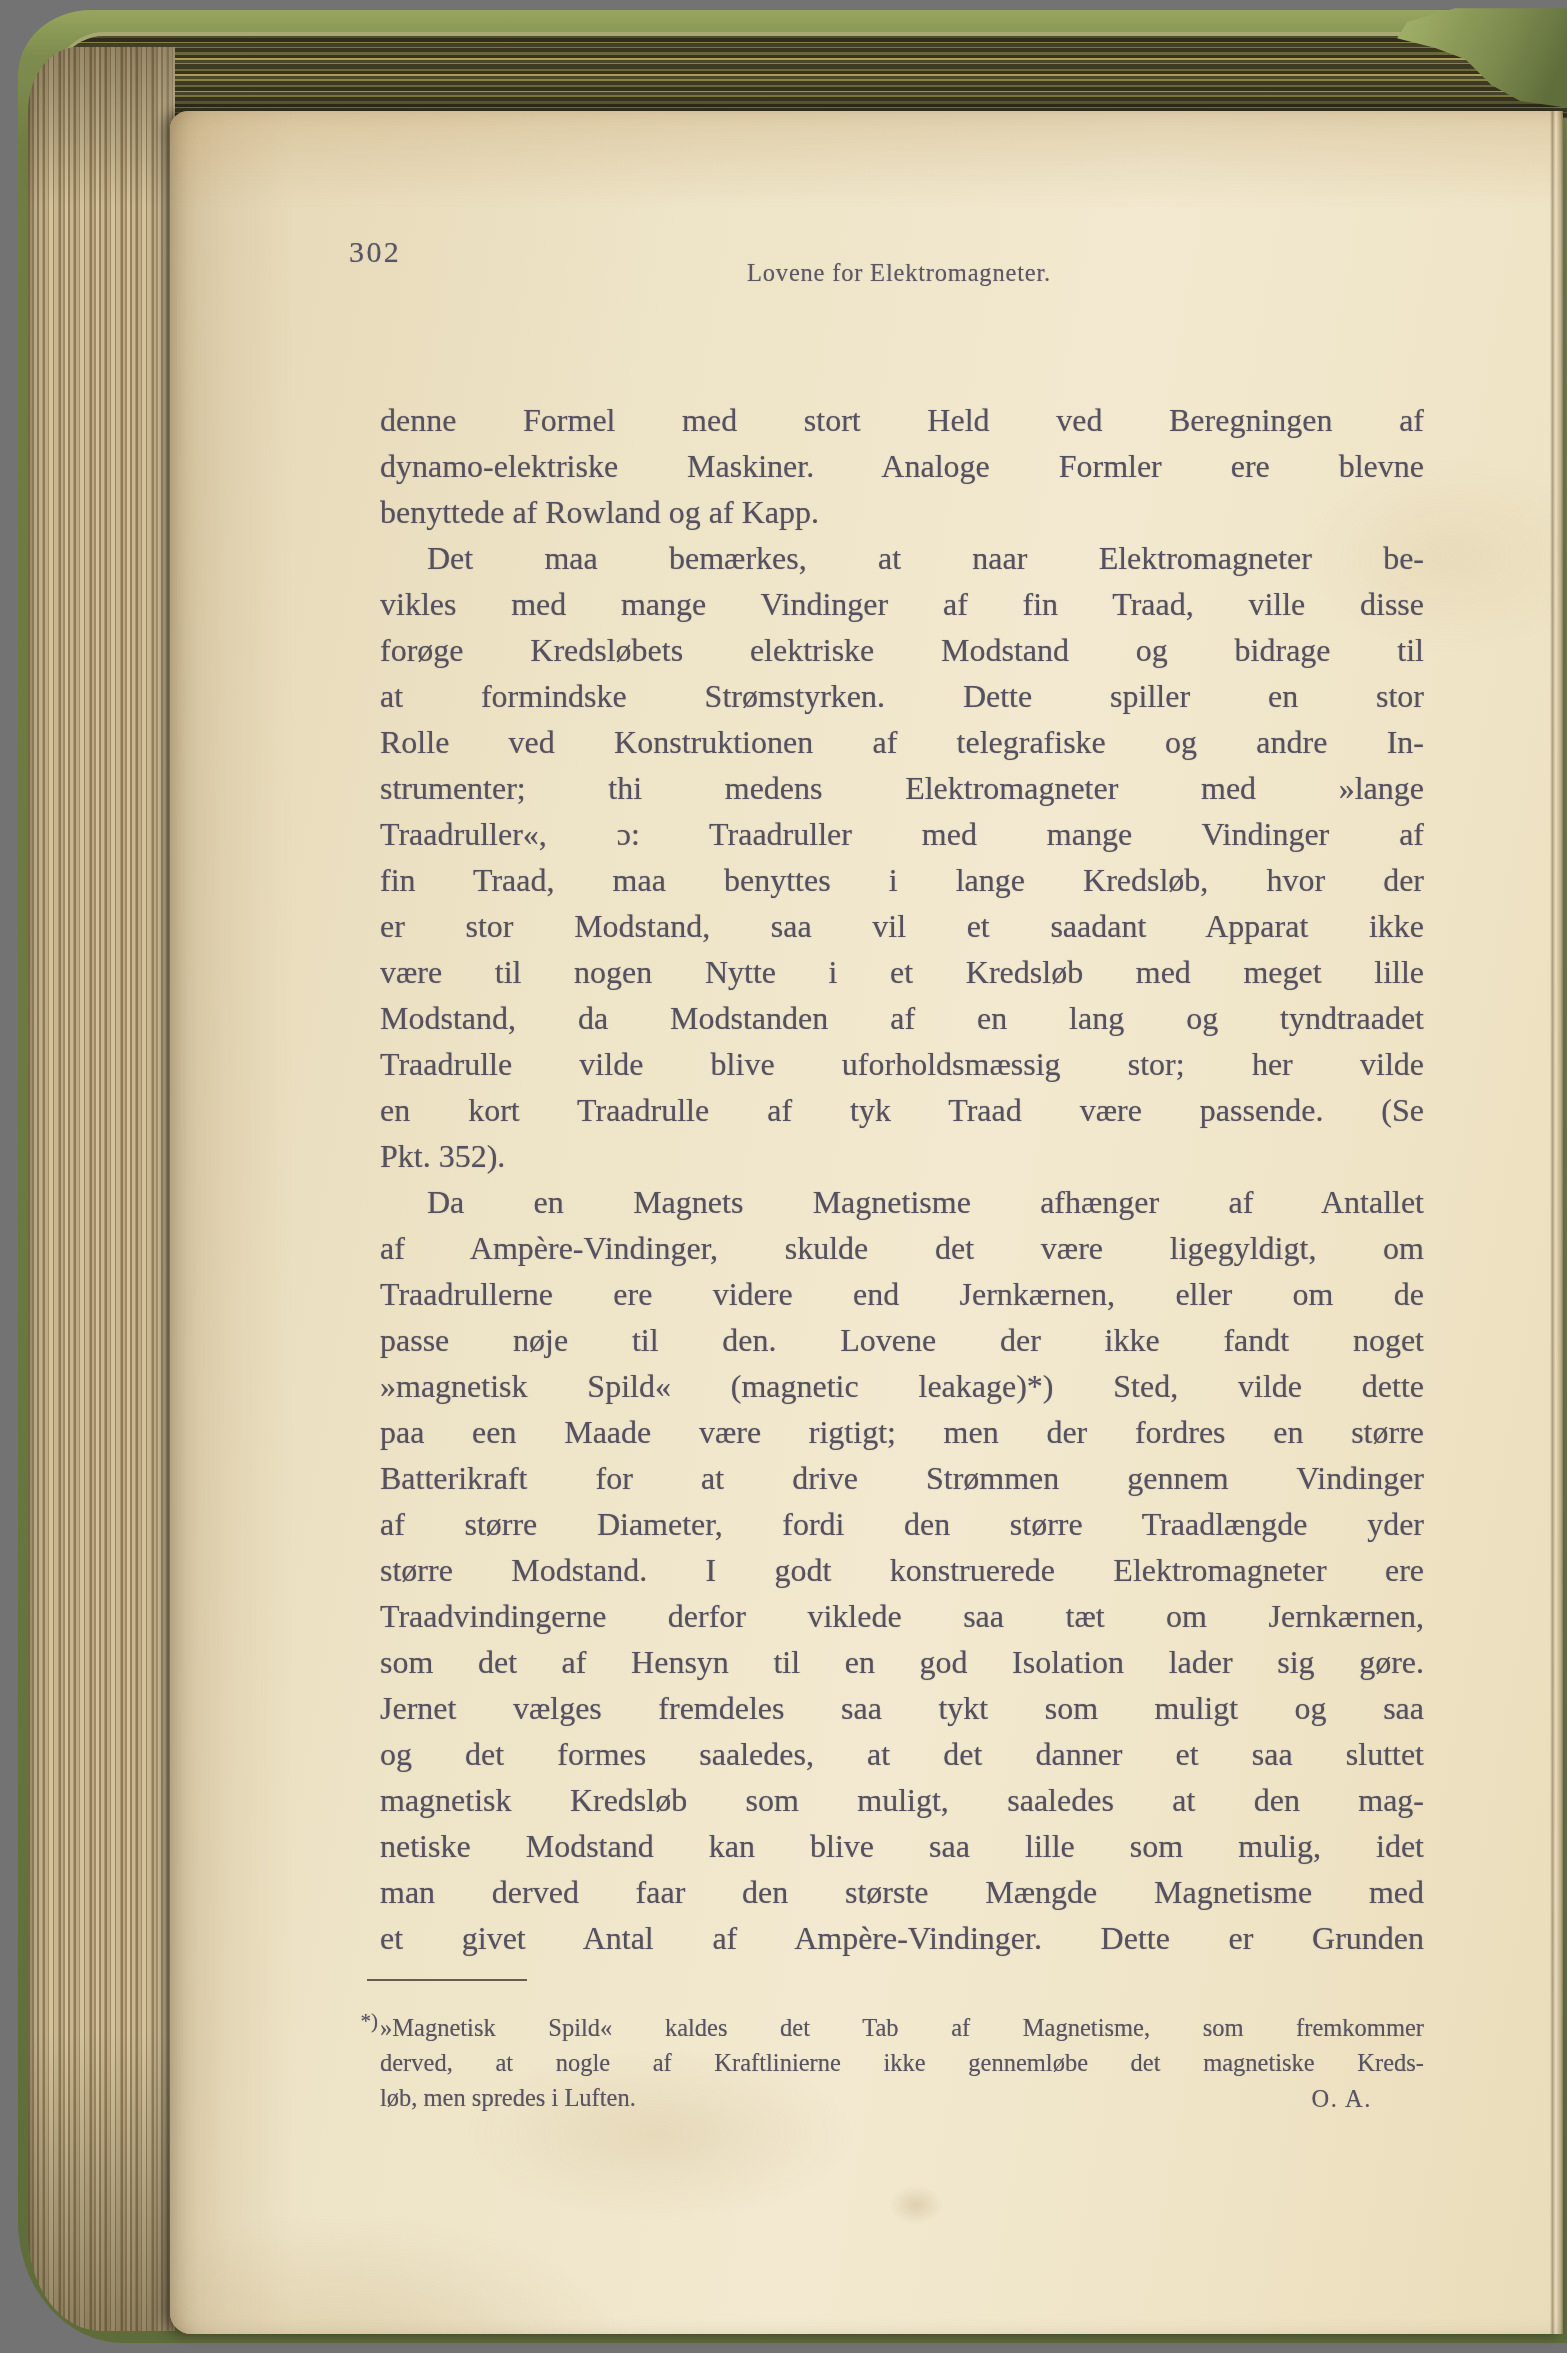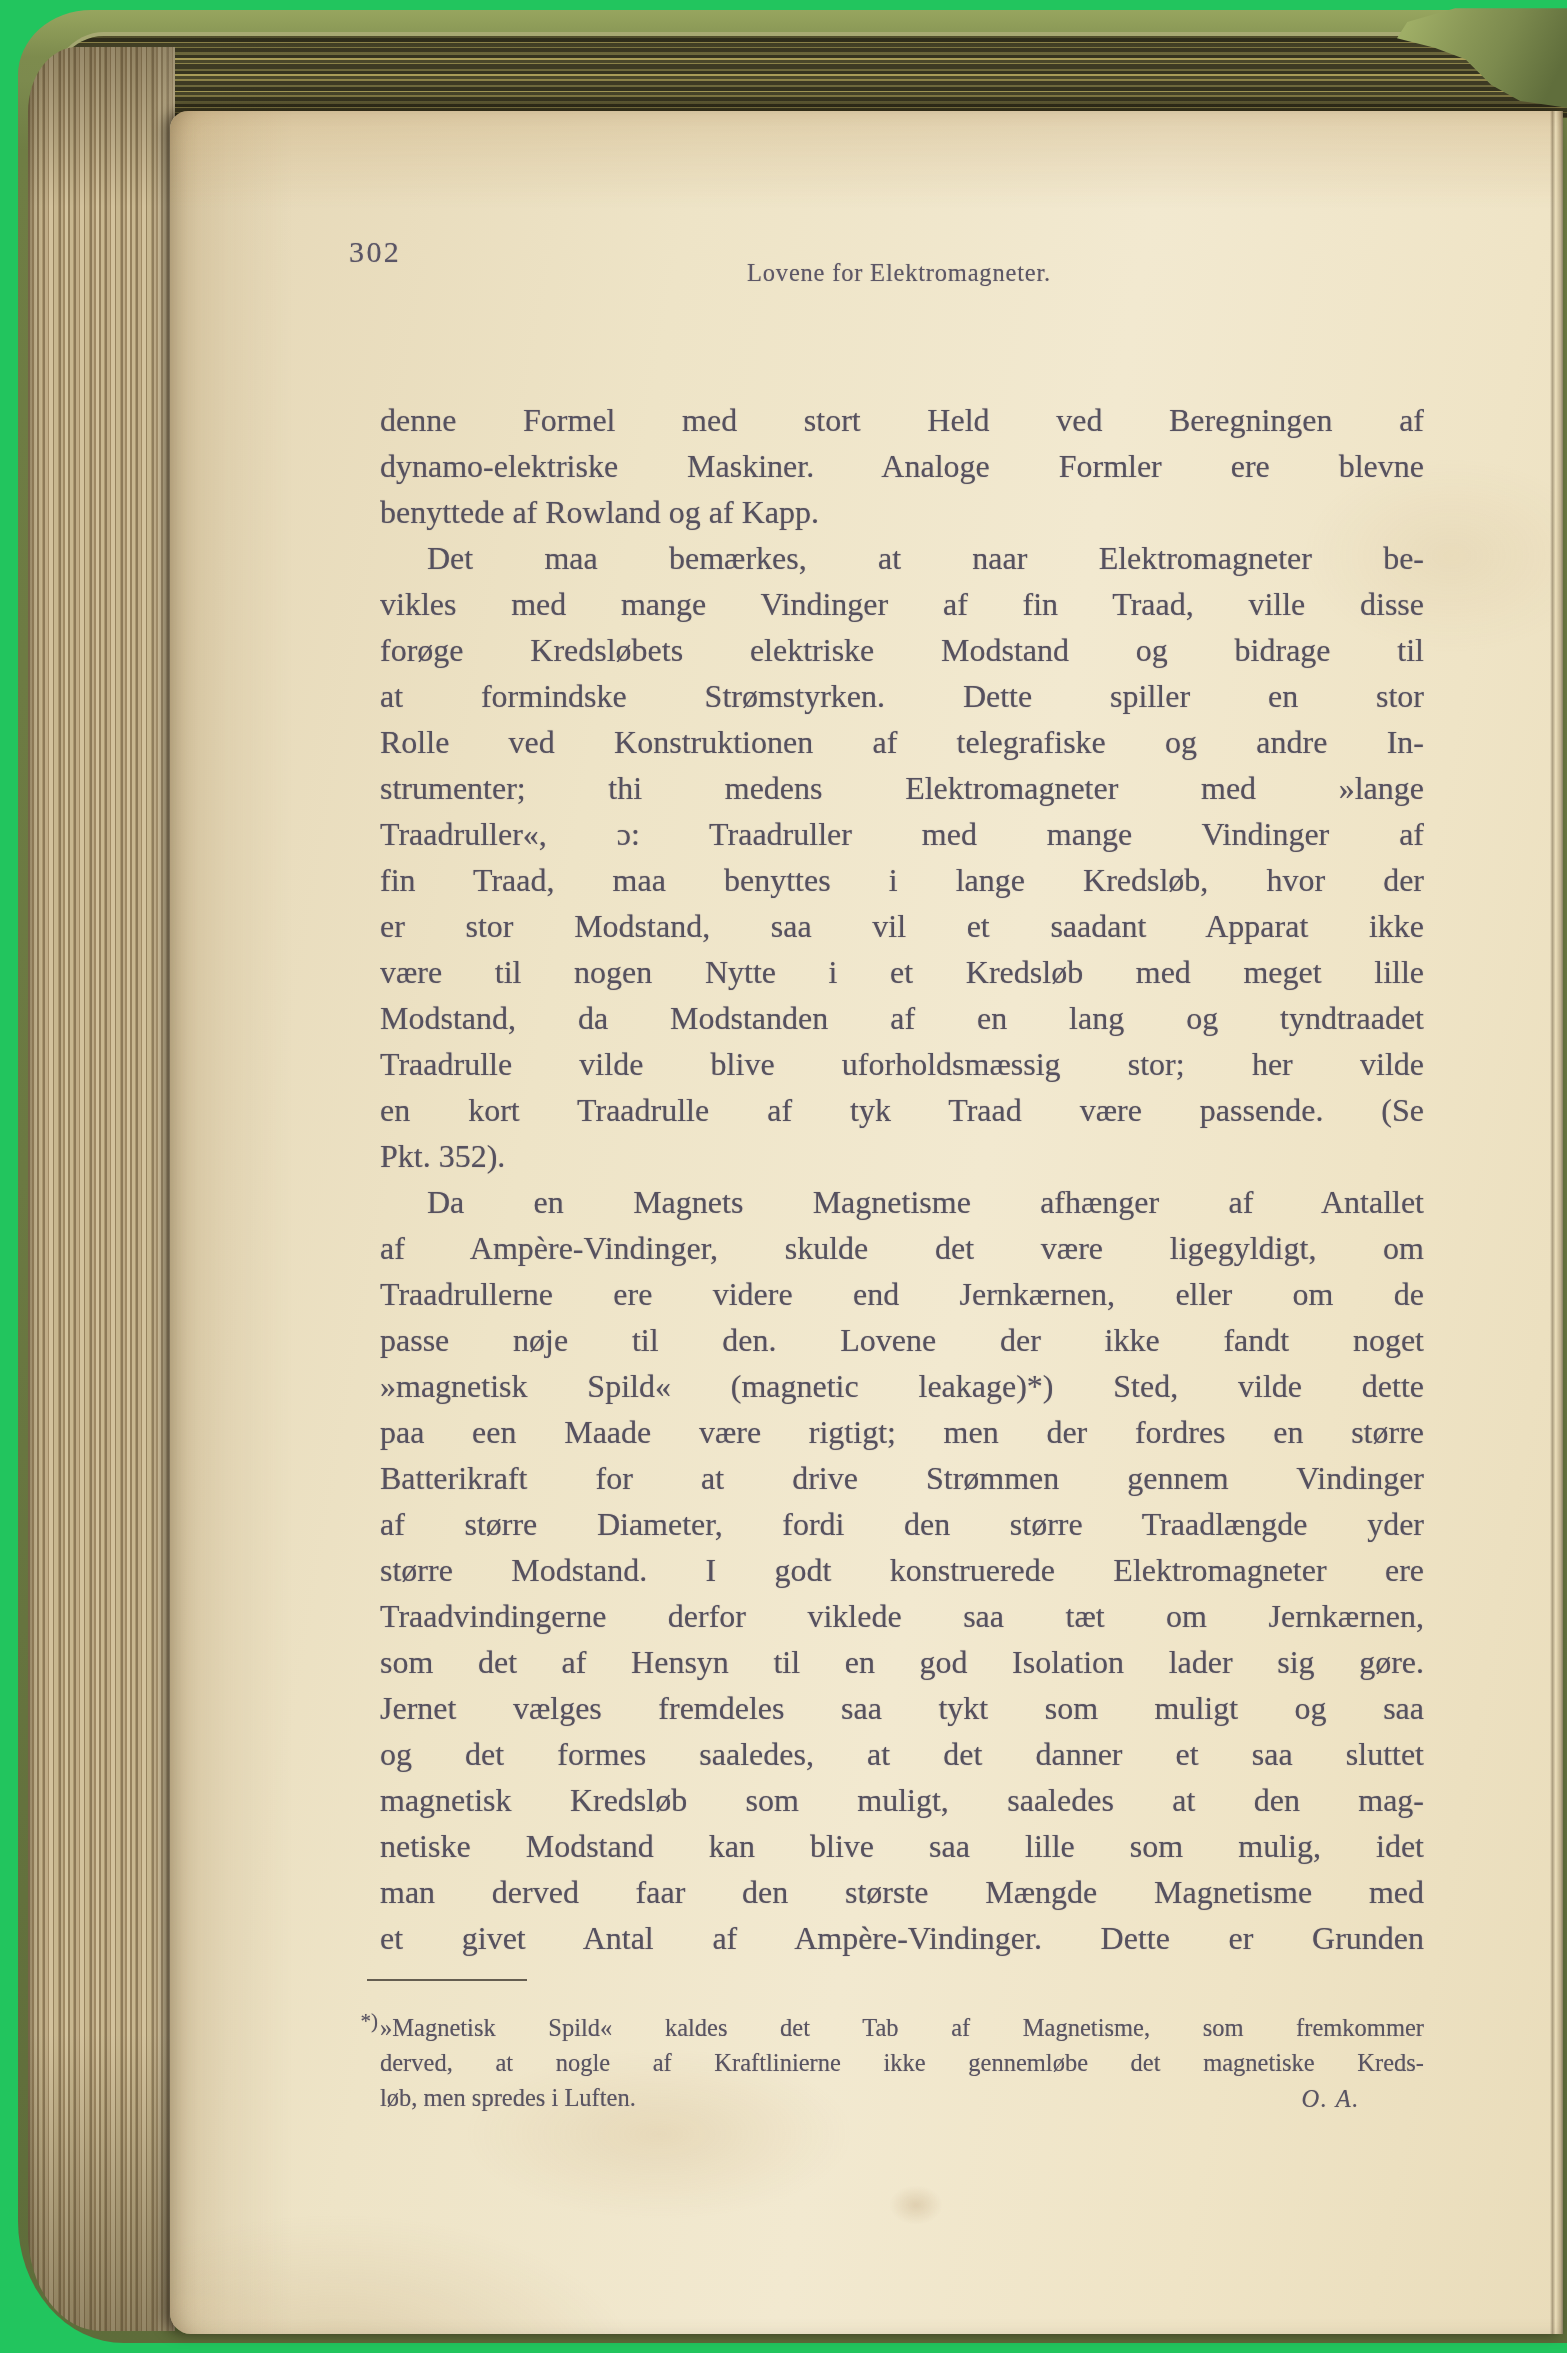--- a/index.html
+++ b/index.html
@@ -1,16 +1,16 @@
 <!DOCTYPE html>
 <html style="font-size:13px"><head>
 <meta charset="utf-8">
 <style>
   html,body{margin:0;padding:0;background:#141412;}
-  .scene{position:relative;width:1568px;height:2354px;background:#22c55e;overflow:hidden;
+  .scene{position:relative;width:1568px;height:2354px;background:#737373;overflow:hidden;
          font-family:"Liberation Serif","DejaVu Serif",serif;}
   
   .cover{position:absolute;left:18px;top:9.8px;right:0;bottom:11.4px;
          background:linear-gradient(180deg,#97a55f 0%,#84925183 2%,#7c8a4e 3%,#6f7d44 6%,#6b7942 50%,#5e6c3a 100%);
          background-color:#76844a;
          border-radius:73px 0 0 106px / 65px 0 0 122px;}
   
   .top-edge{position:absolute;left:47px;right:0;top:36px;height:82px;
          background:
            linear-gradient(180deg,rgba(25,24,12,.35) 0,rgba(0,0,0,0) 22%,rgba(0,0,0,0) 62%,rgba(25,22,10,.38) 96%),
@@ -52,21 +52,21 @@
   .body .line{height:46px;overflow:hidden;text-align:justify;text-align-last:justify;}
   .line.indent{text-indent:47px;}
   .line.end{text-align-last:left;}
   .rule{position:absolute;left:197px;top:1868px;width:160px;height:2.4px;background:#645d50;}
   .footnote{position:absolute;left:210px;top:1899px;width:1044px;height:109px;
             font-size:24.5px;line-height:35px;color:#595462;
             text-shadow:0 0 0.8px rgba(89,84,98,.5);}
   .fn-lines .line{height:35px;overflow:hidden;text-align:justify;text-align-last:justify;}
   .fn-lines .line.end{text-align-last:left;}
   .fn-marker{position:absolute;left:-19.6px;top:-6.5px;font-size:21px;}
-  .fn-sig{position:absolute;right:64px;bottom:3.3px;font-size:24.5px;letter-spacing:1.6px;font-style:italic;}
+  .fn-sig{position:absolute;right:52px;bottom:3.3px;font-size:24.5px;letter-spacing:1.6px;}
 </style>
 </head>
 <body>
 
 <div class="scene">
   <div class="cover"></div>
   <div class="top-edge"></div>
   <div class="stack"></div>
   <div class="page">
     <div class="pagenum">302</div>

